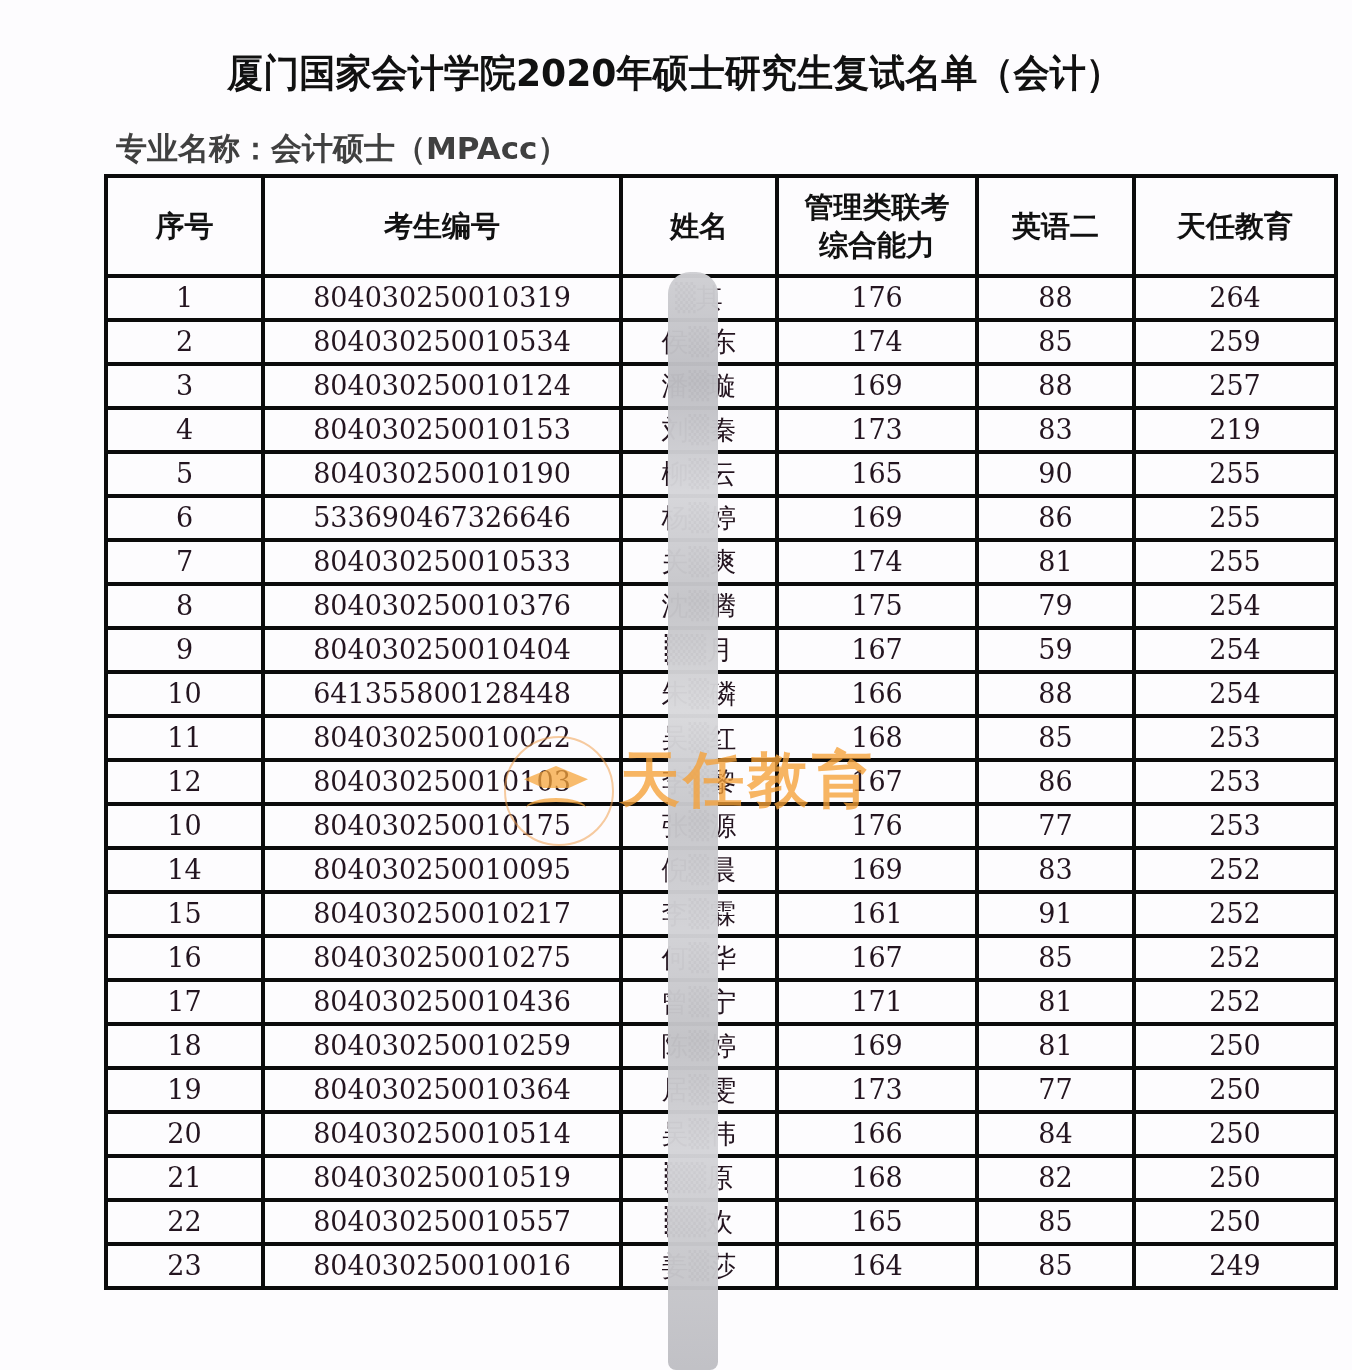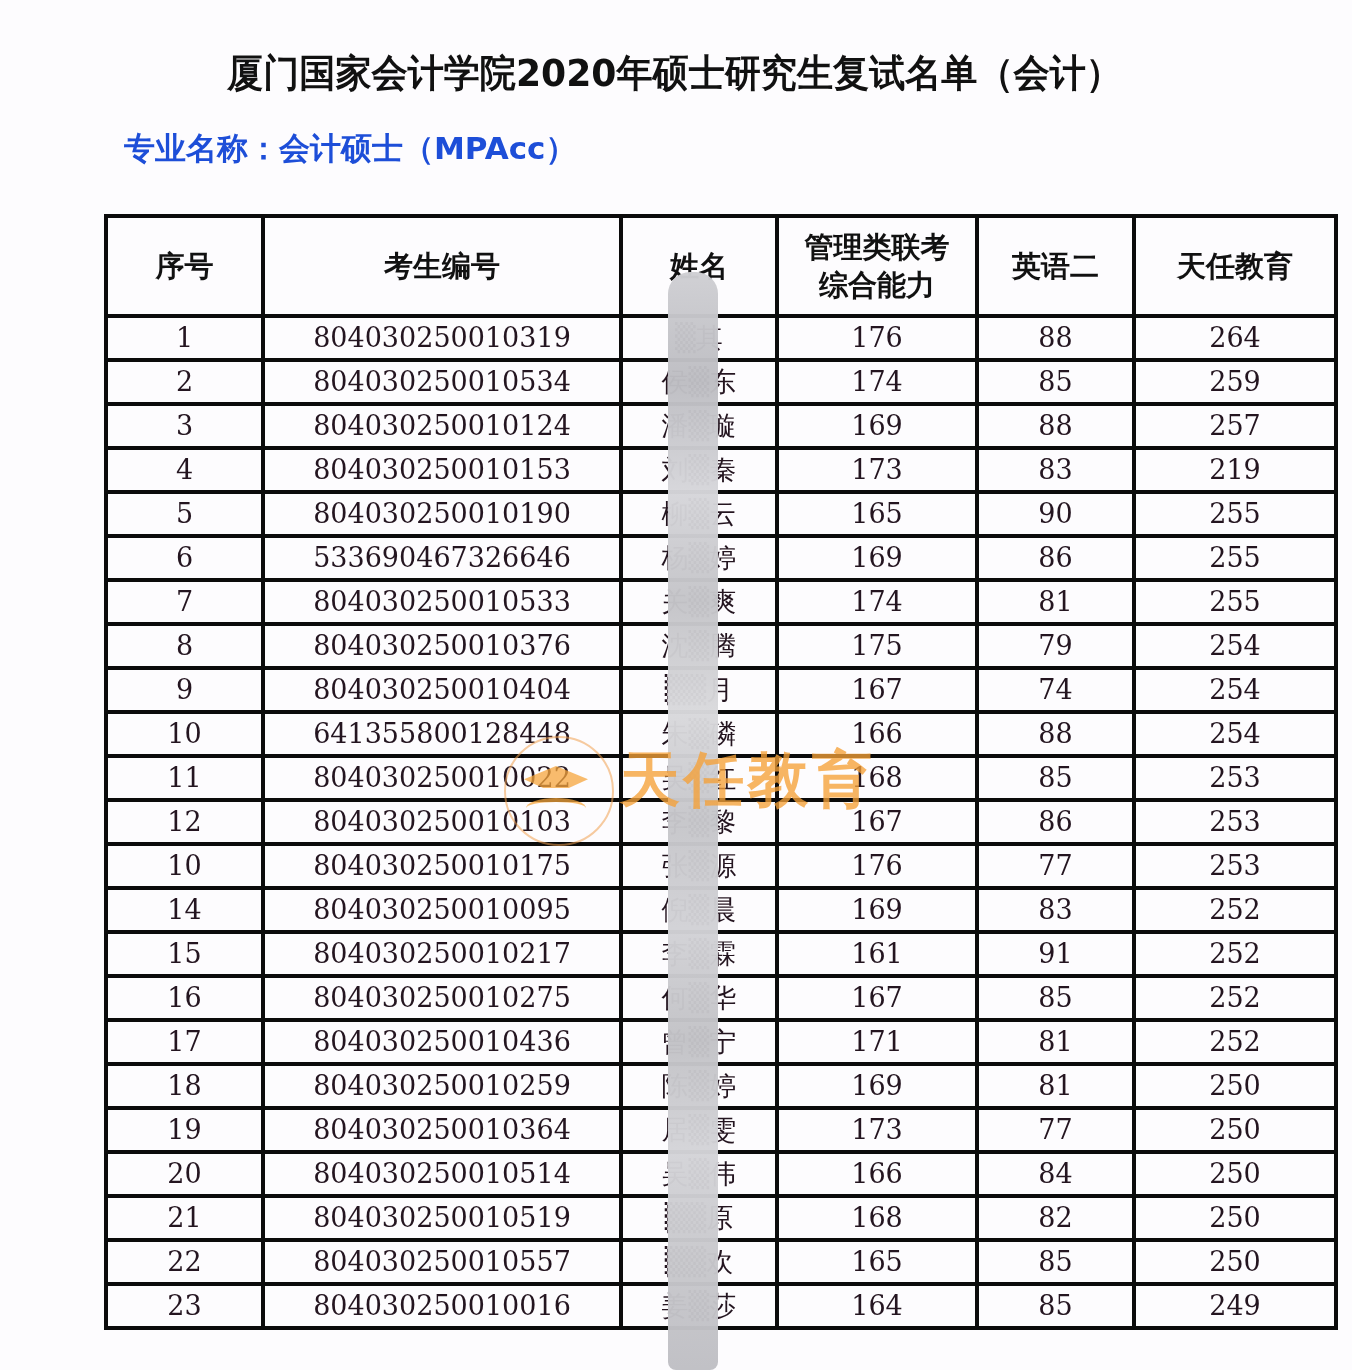--- a/index.html
+++ b/index.html
@@ -12,31 +12,30 @@
   }
   .title {
     position: absolute; left: 0; top: 48px; width: 1420px;
     text-align: center;
     font-family: "DejaVu Sans", "Liberation Sans", sans-serif;
     font-weight: bold; font-size: 38px; letter-spacing: 0px;
     color: #111;
     transform: scaleX(0.95); transform-origin: 0 0;
   }
   .subtitle {
-    position: absolute; left: 124px; top: 128px;
-    font-family: "DejaVu Sans", "Liberation Sans", sans-serif;
-    font-weight: bold; font-size: 31px; color: #1d4ed8;
+    position: absolute; left: 116px; top: 128px;
+    font-family: "DejaVu Sans", "Liberation Sans", sans-serif;
+    font-weight: bold; font-size: 31px; color: #404040;
   }
   table.grid {
     position: absolute; left: 104px; top: 174px;
     width: 1230px;
     border-collapse: collapse;
     table-layout: fixed;
     border: 4px solid #0b0b0b;
-    margin-top: 40px;
   }
   table.grid th, table.grid td {
     border: 4px solid #0b0b0b;
     text-align: center; vertical-align: middle;
     padding: 0;
   }
   table.grid th {
     height: 96px;
     font-family: "DejaVu Sans", "Liberation Sans", sans-serif;
     font-weight: bold; font-size: 29px; line-height: 38px; color: #111;
@@ -177,21 +176,21 @@
         <td class="name-cell">沈▒腾</td>
         <td>175</td>
         <td>79</td>
         <td>254</td>
       </tr>
       <tr>
         <td>9</td>
         <td>804030250010404</td>
         <td class="name-cell">▒▒月</td>
         <td>167</td>
-        <td>74</td>
+        <td>59</td>
         <td>254</td>
       </tr>
       <tr>
         <td>10</td>
         <td>641355800128448</td>
         <td class="name-cell">朱▒磷</td>
         <td>166</td>
         <td>88</td>
         <td>254</td>
       </tr>

